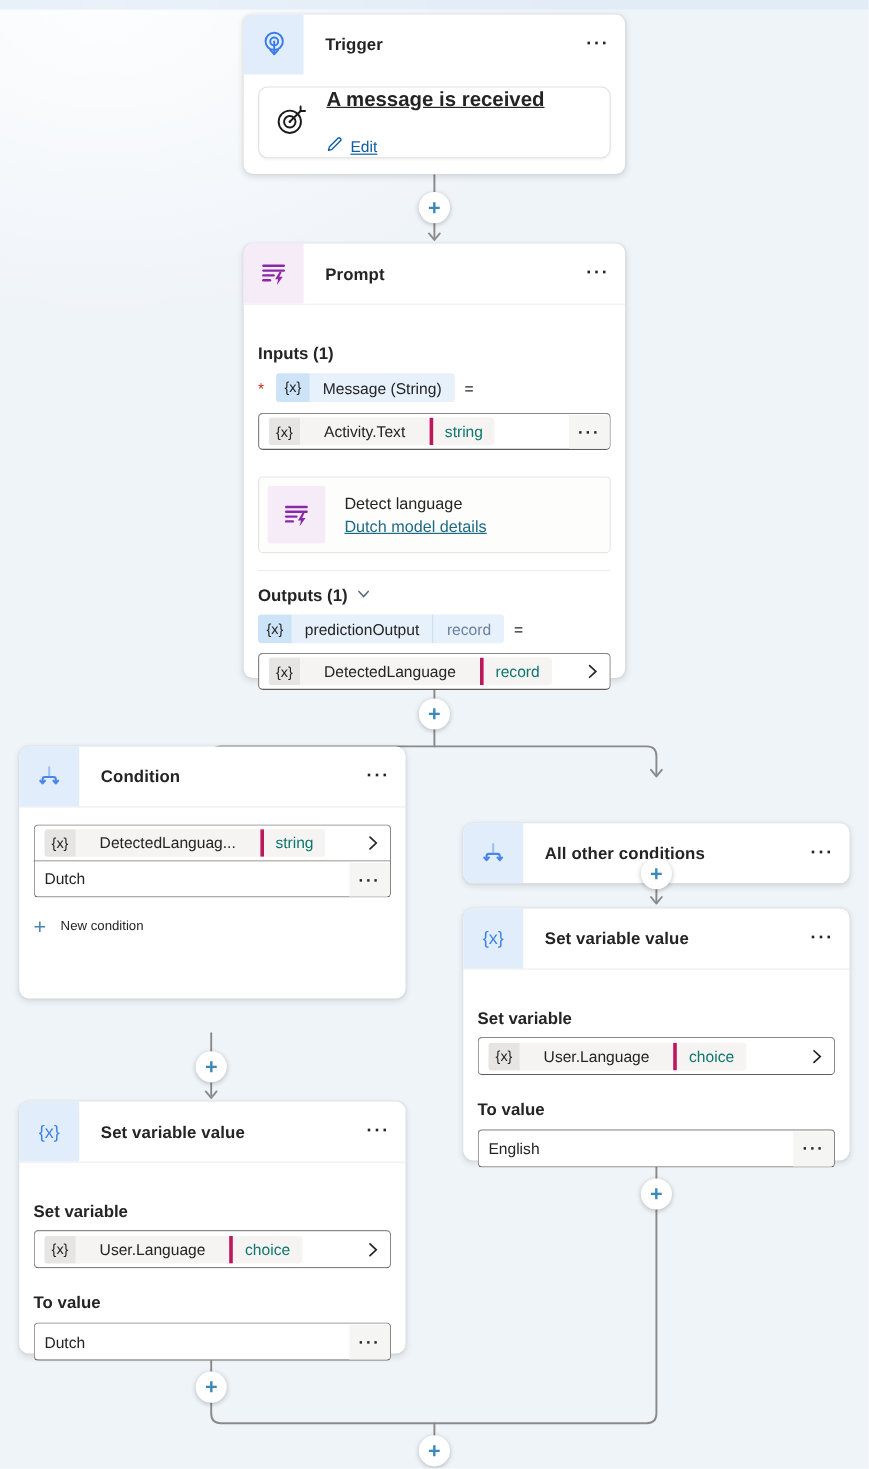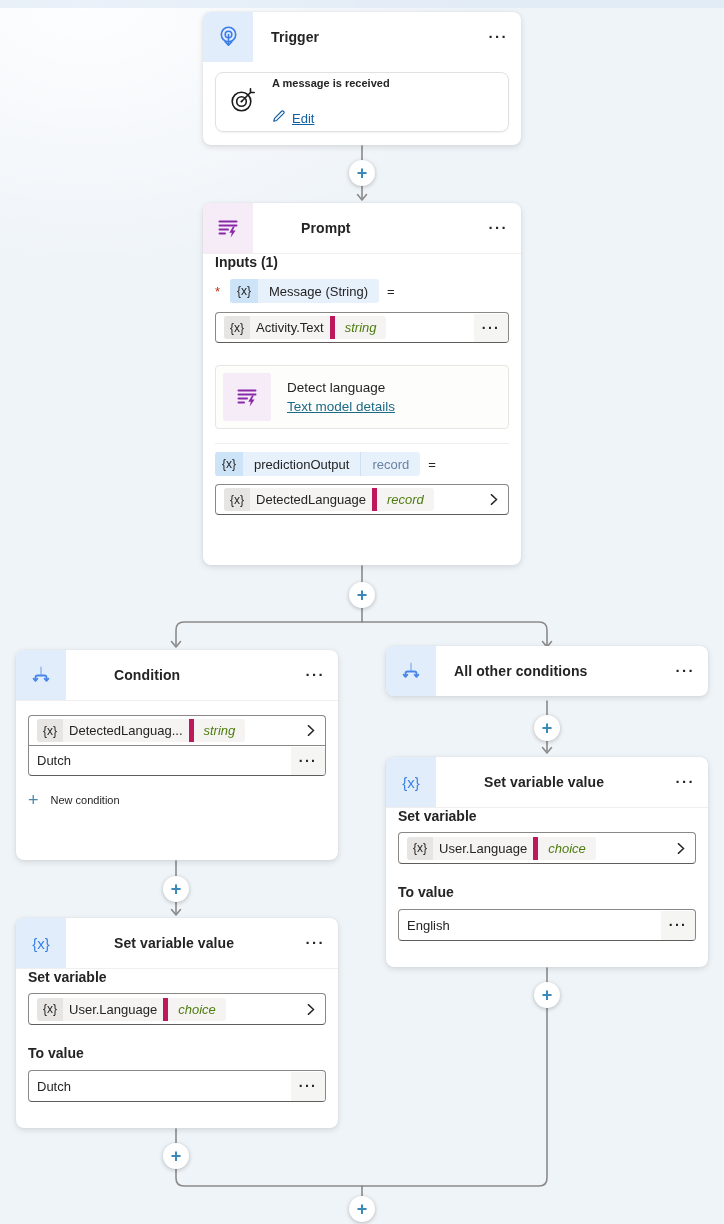--- a/index.html
+++ b/index.html
@@ -9,57 +9,57 @@
       radial-gradient(ellipse 560px 380px at 12% 0%, rgba(255,255,255,.9) 0%, rgba(255,255,255,0) 70%),
       #eff4f9;
     font-family:"Liberation Sans",sans-serif;color:#242424;
   }
   .topstrip{position:absolute;left:0;top:0;width:724px;height:8px;background:rgba(214,228,243,.5);}
   svg.wires{position:absolute;left:0;top:0;z-index:0;}
 
   .node{position:absolute;background:#fff;border-radius:8px;z-index:1;
     box-shadow:0 2px 6px rgba(0,0,0,.12), 0 0 2px rgba(0,0,0,.07);}
   .hdr{display:flex;align-items:center;height:50px;}
-  .hdr.rule{border-bottom:1px solid #f0efee;gap:30px;}
+  .hdr.rule{border-bottom:1px solid #f0efee;}
   .tile{width:50px;height:50px;flex:0 0 50px;border-radius:8px 0 0 0;
     display:flex;align-items:center;justify-content:center;}
   .tile.full{border-radius:8px 0 0 8px;}
   .tile-blue{background:#e1edfb;}
   .tile-purple{background:#f5ecf8;}
   .node-title{font-weight:bold;font-size:14px;margin-left:18px;flex:1;letter-spacing:.1px;}
   .menu{margin-right:13px;font-weight:bold;font-size:15px;letter-spacing:1.5px;cursor:pointer;line-height:10px;}
   .varx-hdr{font-size:15px;color:#3b82e8;font-weight:500;}
 
   .trig-card{margin:10px 12px 0;border:1px solid #e3e1df;border-radius:8px;height:60px;
     display:flex;align-items:center;gap:14px;padding:0 12px;box-sizing:border-box;box-shadow:0 1px 2px rgba(0,0,0,.05);}
-  .trig-title{font-weight:bold;font-size:11px;}
+  .trig-title{font-weight:bold;font-size:17px;text-decoration:underline;}
   .edit-row{display:flex;align-items:center;gap:6px;margin-top:20px;cursor:pointer;}
   .link-blue{color:#115ea3;text-decoration:underline;font-size:13px;}
   .link-teal{color:#1d6a85;text-decoration:underline;font-size:13.5px;cursor:pointer;}
 
   .body-pad{padding:0 12px;}
   .section-label{font-weight:bold;font-size:14px;display:flex;align-items:center;gap:7px;}
-  .mt16{margin-top:0;} .mt14{margin-top:14px;} .mt12{margin-top:12px;}
+  .mt16{margin-top:32px;} .mt14{margin-top:14px;} .mt12{margin-top:12px;}
   .mt9{margin-top:9px;} .mt8{margin-top:8px;} .mt20{margin-top:20px;}
 
   .token-row{display:flex;align-items:center;gap:8px;font-size:13px;}
   .req{color:#c42b1c;font-size:13px;width:7px;}
   .token{display:flex;align-items:stretch;height:24px;background:#e7f1fc;border-radius:3px;overflow:hidden;}
   .token .tvar{background:#cde3f8;display:flex;align-items:center;padding:0 7px;font-size:12px;}
   .token .tname{display:flex;align-items:center;padding:0 11px;}
   .token .ttype{display:flex;align-items:center;padding:0 11px;color:#6a82a0;border-left:1px solid #cfe0f3;}
   .eq{font-size:13px;}
 
   .field{position:relative;display:flex;align-items:center;height:31px;background:#fff;
     border:1px solid #8a8886;border-bottom-color:#5f5d5b;border-radius:4px;padding:0 8px;
     font-size:13px;box-sizing:border-box;cursor:text;}
   .pill{display:flex;align-items:stretch;height:23px;background:#f5f4f2;border-radius:3px;overflow:hidden;}
   .pill .pvar{background:#e6e5e3;display:flex;align-items:center;padding:0 6px;font-size:12px;}
-  .pill .pname{display:flex;align-items:center;padding:0 6px;}
-  .pill .ptype{display:flex;align-items:center;padding:0 10px;color:#4d7c0f;border-left:5px solid #be185d;font-style:italic;}
+  .pill .pname{display:flex;align-items:center;padding:0 20px;}
+  .pill .ptype{display:flex;align-items:center;padding:0 10px;color:#0f766e;border-left:3px solid #be185d;}
   .field .right{margin-left:auto;display:flex;align-items:center;}
   .dots-btn{margin-left:auto;margin-right:-8px;height:28px;width:34px;background:#f5f5f4;
     display:flex;align-items:center;justify-content:center;border-radius:0 3px 3px 0;
     font-weight:bold;font-size:14px;letter-spacing:1.5px;cursor:pointer;line-height:8px;}
   .stack2{margin-top:-1px;border-radius:0;}
   .stack3{margin-top:-1px;border-radius:0 0 4px 4px;}
   .stack1{border-radius:4px 4px 0 0;}
 
   .model-card{margin:22px 0 0;border:1px solid #e8e6e3;border-radius:4px;background:#fdfdfc;
     padding:7px;display:flex;align-items:center;gap:16px;}
@@ -176,26 +176,34 @@
           <svg width="24" height="24" viewBox="0 0 24 24" fill="none" stroke="#8b28a8" stroke-width="2" stroke-linecap="round">
             <path d="M3.5 5.5 H20.5"></path>
               <path d="M3.5 9.5 H20.5"></path>
               <path d="M3.5 13.5 H12"></path>
               <path d="M3.5 17.5 H9"></path>
             <path fill="#8b28a8" stroke="none" d="M17 10.5 L13.3 16.8 H15.8 L14.7 21.6 L19.6 14.6 H16.8 L18.8 10.5 Z"></path>
           </svg>
         </div>
         <div>
           <div class="model-title">Detect language</div>
-          <div class="link-teal" style="margin-top:4px">Text model details</div>
+          <div class="link-teal" style="margin-top:4px">Dutch model details</div>
         </div>
       </div>
 
       <div class="divider"></div>
 
+      <div class="section-label mt12">
+        <span>Outputs (1)</span>
+        <span>
+          <svg width="12" height="12" viewBox="0 0 14 14" fill="none" stroke="#5a6a7a" stroke-width="1.5" stroke-linecap="round">
+              <path d="M2.5 4.5 L7 9.5 L11.5 4.5"></path>
+            </svg>
+        </span>
+      </div>
 
       <div class="token-row mt8">
         <span class="token">
           <span class="tvar">{x}</span>
           <span class="tname">predictionOutput</span>
           <span class="ttype">record</span>
         </span>
         <span class="eq">=</span>
       </div>
 
@@ -207,21 +215,21 @@
         </span>
         <span class="right">
           <svg width="13" height="13" viewBox="0 0 12 12" fill="none" stroke="#242424" stroke-width="1.3" stroke-linecap="round">
               <path d="M4 1.5 L8.8 6 L4 10.5"></path>
             </svg>
         </span>
       </div>
     </div>
   </div>
 
-  <div class="node" style="left:16px;top:650px;width:322px;height:210px">
+  <div class="node" style="left:16px;top:622px;width:322px;height:210px">
     <div class="hdr rule">
       <div class="tile tile-blue">
         <svg width="24" height="24" viewBox="0 0 24 24" fill="none" stroke-linecap="round" stroke-linejoin="round">
           <path d="M12 4.5 V11" stroke="#9cc2f0" stroke-width="1.8"></path>
           <path d="M6.5 17 V14.5 Q6.5 12.5 8.5 12.5 H15.5 Q17.5 12.5 17.5 14.5 V17" stroke="#4a86e8" stroke-width="1.8"></path>
           <path d="M4.6 15.6 L6.5 17.8 L8.4 15.6" stroke="#4a86e8" stroke-width="1.8"></path>
           <path d="M15.6 15.6 L17.5 17.8 L19.4 15.6" stroke="#4a86e8" stroke-width="1.8"></path>
         </svg>
       </div>
       <div class="node-title">Condition</div>
@@ -244,21 +252,21 @@
         <span>Dutch</span>
         <span class="dots-btn">···</span>
       </div>
       <div class="newcond mt14">
         <span class="plus-g">+</span>
         <span class="lbl">New condition</span>
       </div>
     </div>
   </div>
 
-  <div class="node" style="left:386px;top:646px;width:322px;height:50px">
+  <div class="node" style="left:386px;top:686px;width:322px;height:50px">
     <div class="hdr">
       <div class="tile tile-blue full">
         <svg width="24" height="24" viewBox="0 0 24 24" fill="none" stroke-linecap="round" stroke-linejoin="round">
           <path d="M12 4.5 V11" stroke="#9cc2f0" stroke-width="1.8"></path>
           <path d="M6.5 17 V14.5 Q6.5 12.5 8.5 12.5 H15.5 Q17.5 12.5 17.5 14.5 V17" stroke="#4a86e8" stroke-width="1.8"></path>
           <path d="M4.6 15.6 L6.5 17.8 L8.4 15.6" stroke="#4a86e8" stroke-width="1.8"></path>
           <path d="M15.6 15.6 L17.5 17.8 L19.4 15.6" stroke="#4a86e8" stroke-width="1.8"></path>
         </svg>
       </div>
       <div class="node-title">All other conditions</div>

